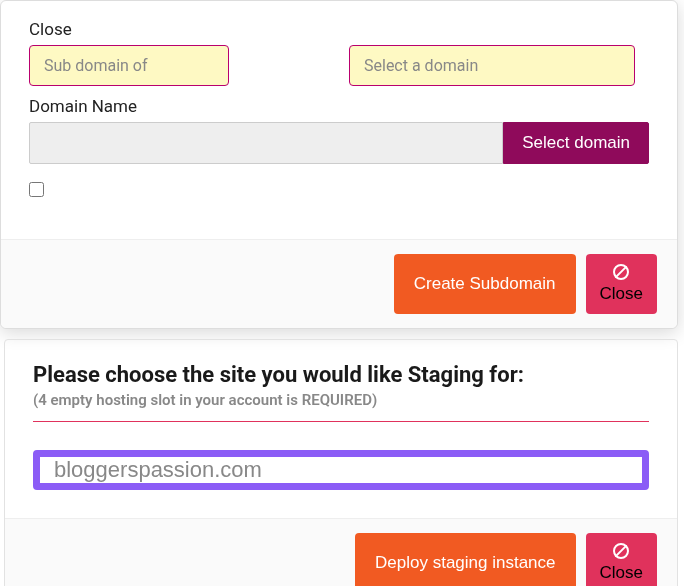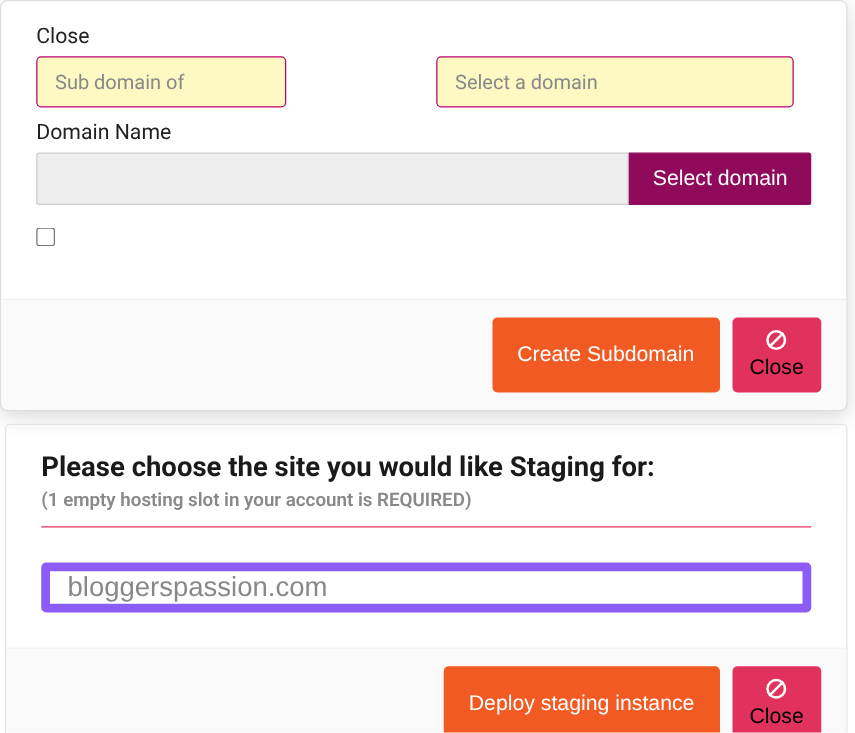--- a/index.html
+++ b/index.html
@@ -186,21 +186,21 @@
     <button class="btn-pink">
       <span class="ban-icon"></span>
       <span>Close</span>
     </button>
   </div>
 </div>
 
 <div class="panel2">
   <div class="panel2-body">
     <div class="heading">Please choose the site you would like Staging for:</div>
-    <div class="subnote">(1 empty hosting slot in your account is REQUIRED)</div>
+    <div class="subnote">(4 empty hosting slot in your account is REQUIRED)</div>
     <div class="hr"></div>
     <input type="text" class="site-input" value="bloggerspassion.com" style="">
   </div>
   <div class="modal-footer">
     <button class="btn-orange">Deploy staging instance</button>
     <button class="btn-pink">
       <span class="ban-icon"></span>
       <span>Close</span>
     </button>
   </div>

